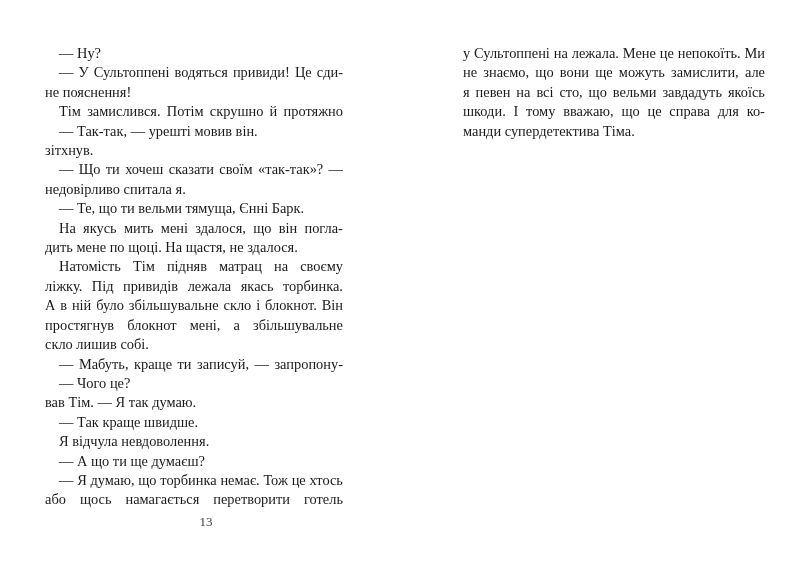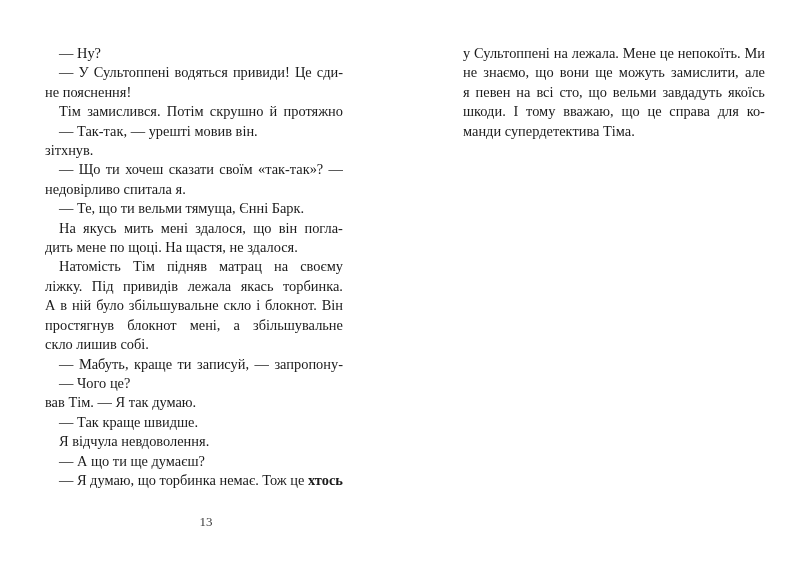--- a/index.html
+++ b/index.html
@@ -51,21 +51,21 @@
   }
   .line--justify {
     display: flex;
     justify-content: space-between;
     white-space: normal;
   }
   .line--justify > span { white-space: pre; }
 
   .line--indent { padding-left: 14px; }
 
-  .bold { font-weight: 700; }
+  .bold { font-weight: 400; }
 
   
   .folio {
     position: absolute;
     font-size: 13px;
     line-height: 16px;
     color: #3a3a3a;
     text-align: center;
   }
   .page--left .folio {
@@ -186,20 +186,27 @@
           <span>—</span>
           <span>Я</span>
           <span>думаю,</span>
           <span>що</span>
           <span>торбинка</span>
           <span>немає.</span>
           <span>Тож</span>
           <span>це</span>
           <span class="bold">хтось</span>
         </div>
+        <div class="line line--justify">
+          <span>або</span>
+          <span class="bold">щось</span>
+          <span>намагається</span>
+          <span>перетворити</span>
+          <span>готель</span>
+        </div>
       </div>
     <div class="folio">13</div>
   </div>
 
   <div class="page page--right">
     <div class="text-column" id="right-column">
         <div class="line line--justify">
           <span>у</span>
           <span>Сультоппені</span>
           <span>на</span>

